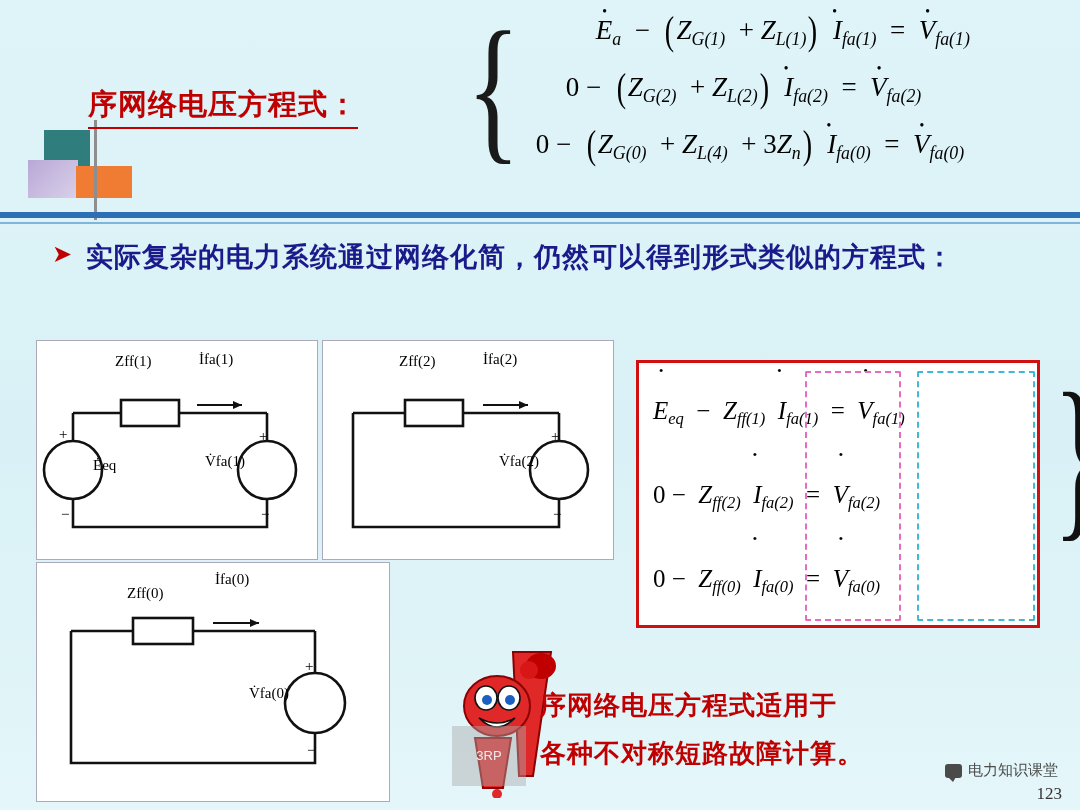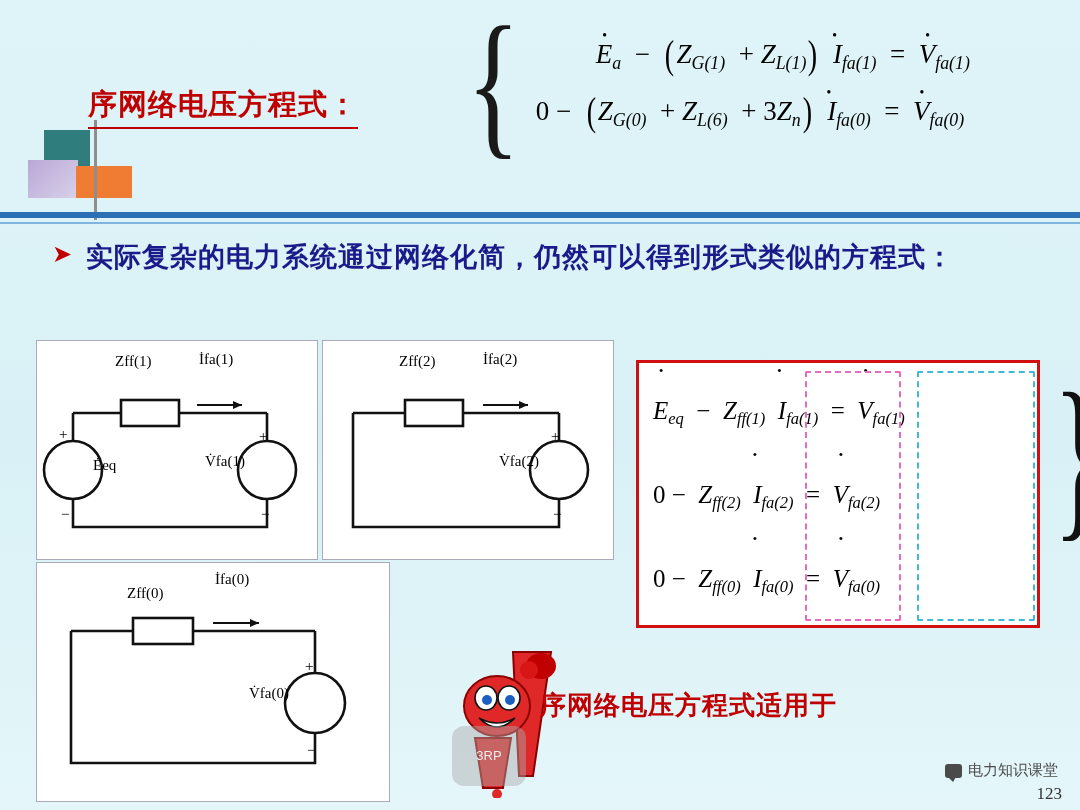--- a/index.html
+++ b/index.html
@@ -267,21 +267,20 @@
   .stamp {
     position: absolute;
     left: 452px; top: 726px;
     width: 74px; height: 60px;
     background: rgba(170,170,170,0.45);
     color: #eee;
     font-size: 13px;
     text-align: center;
     line-height: 60px;
     font-family: "Liberation Sans", sans-serif;
-    border-radius: 12px;
   }
 </style>
 </head>
 <body>
 
 <div class="slide">
 
   <div class="deco">
     <div class="sq-teal"></div>
     <div class="sq-purple"></div>
@@ -298,24 +297,32 @@
     <div class="eqlines">
       <div class="eqline r1">
         <span class="it dot">E</span><span class="sub">a</span>
         <span>&nbsp;−&nbsp;</span>
         <span class="bigparen">(</span><span class="it">Z</span><span class="sub">G(1)</span>
         <span>&nbsp;+&nbsp;</span><span class="it">Z</span><span class="sub">L(1)</span><span class="bigparen">)</span>
         <span class="it dot">&nbsp;I</span><span class="sub">fa(1)</span>
         <span>&nbsp;=&nbsp;</span>
         <span class="it dot">V</span><span class="sub">fa(1)</span>
       </div>
+      <div class="eqline r2">
+        <span>0&nbsp;−&nbsp;</span>
+        <span class="bigparen">(</span><span class="it">Z</span><span class="sub">G(2)</span>
+        <span>&nbsp;+&nbsp;</span><span class="it">Z</span><span class="sub">L(2)</span><span class="bigparen">)</span>
+        <span class="it dot">&nbsp;I</span><span class="sub">fa(2)</span>
+        <span>&nbsp;=&nbsp;</span>
+        <span class="it dot">V</span><span class="sub">fa(2)</span>
+      </div>
       <div class="eqline r3">
         <span>0&nbsp;−&nbsp;</span>
         <span class="bigparen">(</span><span class="it">Z</span><span class="sub">G(0)</span>
-        <span>&nbsp;+&nbsp;</span><span class="it">Z</span><span class="sub">L(6)</span>
+        <span>&nbsp;+&nbsp;</span><span class="it">Z</span><span class="sub">L(4)</span>
         <span>&nbsp;+&nbsp;3</span><span class="it">Z</span><span class="sub">n</span><span class="bigparen">)</span>
         <span class="it dot">&nbsp;I</span><span class="sub">fa(0)</span>
         <span>&nbsp;=&nbsp;</span>
         <span class="it dot">V</span><span class="sub">fa(0)</span>
       </div>
     </div>
   </div>
 
   <div class="bullet">
     <span class="arrow">➤</span>
@@ -427,20 +434,23 @@
       <path d="M20 90 L28 140 L48 140 L56 90 Z" fill="#e02828" stroke="#8b0000" stroke-width="2"></path>
       <ellipse cx="86" cy="18" rx="15" ry="13" fill="#c00000"></ellipse>
       <ellipse cx="74" cy="22" rx="9" ry="9" fill="#d81616"></ellipse>
       <circle cx="42" cy="146" r="5" fill="#e02828"></circle>
     </svg>
   </div>
   <div class="stamp">3RP</div>
 
   <div class="bottomtext">
     <div>序网络电压方程式适用于</div>
+    <div>
+      <span>各种</span><span>不对称短路故障计算。</span>
+    </div>
   </div>
 
   <div class="watermark">
     <span class="wm-icon"></span>
     <span>电力知识课堂</span>
   </div>
   <div class="pageno">123</div>
 
 </div>
 

